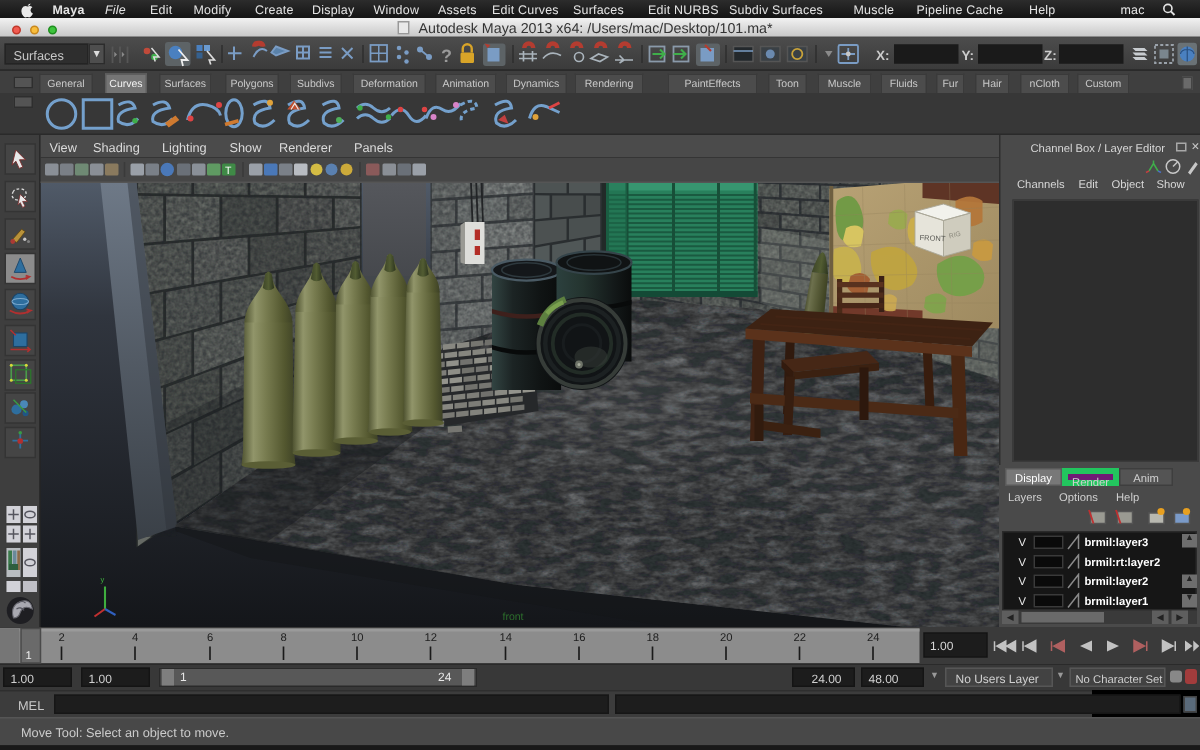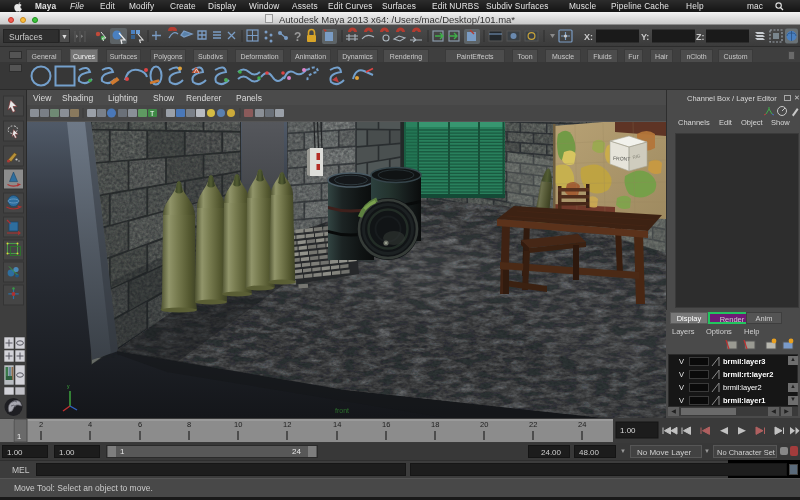--- a/index.html
+++ b/index.html
@@ -861,21 +861,21 @@
   </svg>
   <div class="abs" style="left:11px;top:28px;font-size:7.5px;color:#d8d8d8;">Channels</div>
   <div class="abs" style="left:52px;top:28px;font-size:7.5px;color:#d8d8d8;">Edit</div>
   <div class="abs" style="left:74px;top:28px;font-size:7.5px;color:#d8d8d8;">Object</div>
   <div class="abs" style="left:104px;top:28px;font-size:7.5px;color:#d8d8d8;">Show</div>
   <div class="abs" style="left:8px;top:43px;width:124px;height:175px;background:#2d2d2d;border:1px solid #3a3a3a;"></div>
 </div>
 
 <div class="abs" style="left:666px;top:310px;width:134px;height:108px;background:#4a4a4a;font-size:7.5px;color:#d0d0d0;">
   <span class="abs" style="left:4px;top:2px;width:38px;height:12px;background:#787878;border:1px solid #5a5a5a;text-align:center;color:#fff;padding-top:1px;">Display</span>
-  <span class="abs" style="left:42px;top:2px;width:48px;height:12px;background:#701a75;border:2px solid #22c55e;text-align:center;padding-top:1px;">Render</span>
+  <span class="abs" style="left:42px;top:2px;width:38px;height:12px;background:#701a75;border:4px solid #22c55e;text-align:center;padding-top:1px;">Render</span>
   <span class="abs" style="left:80px;top:2px;width:36px;height:12px;background:#545454;border:1px solid #3e3e3e;text-align:center;padding-top:1px;">Anim</span>
   <span class="abs" style="left:6px;top:17px;">Layers</span>
   <span class="abs" style="left:40px;top:17px;">Options</span>
   <span class="abs" style="left:78px;top:17px;">Help</span>
   <svg class="abs" style="left:58px;top:28px;" width="72" height="14" viewBox="0 0 72 14">
     <g>
       <rect x="3" y="3" width="10" height="8" fill="#9a9a92" stroke="#555"></rect>
         <path d="M2 2 l3 9" stroke="#c03030" stroke-width="1.2"></path>
       <rect x="21" y="3" width="10" height="8" fill="#9a9a92" stroke="#555"></rect>
         <path d="M20 2 l3 9" stroke="#c03030" stroke-width="1.2"></path>
@@ -901,21 +901,21 @@
           <path d="M1 10 L8 1 L8 10" fill="none" stroke="#8a8a8a"></path>
         </svg>
         <span class="abs" style="left:54px;top:2px;color:#fff;font-weight:bold;">brmil:rt:layer2</span>
       </div>
     <div class="abs" style="left:0;top:26px;width:118px;height:13px;">
         <span class="abs" style="left:10px;top:2px;color:#e8e8e8;">V</span>
         <span class="abs" style="left:20px;top:2px;width:20px;height:9px;background:#0a0a0a;border:1px solid #3a3a3a;"></span>
         <svg class="abs" style="left:42px;top:1px;" width="10" height="11">
           <path d="M1 10 L8 1 L8 10" fill="none" stroke="#8a8a8a"></path>
         </svg>
-        <span class="abs" style="left:54px;top:2px;color:#fff;font-weight:normal;">brmil:layer2</span>
+        <span class="abs" style="left:54px;top:2px;color:#fff;font-weight:bold;">brmil:layer2</span>
       </div>
     <div class="abs" style="left:0;top:39px;width:118px;height:13px;">
         <span class="abs" style="left:10px;top:2px;color:#e8e8e8;">V</span>
         <span class="abs" style="left:20px;top:2px;width:20px;height:9px;background:#0a0a0a;border:1px solid #3a3a3a;"></span>
         <svg class="abs" style="left:42px;top:1px;" width="10" height="11">
           <path d="M1 10 L8 1 L8 10" fill="none" stroke="#8a8a8a"></path>
         </svg>
         <span class="abs" style="left:54px;top:2px;color:#fff;font-weight:bold;">brmil:layer1</span>
       </div>
     <span class="abs" style="left:119px;top:1px;width:10px;height:9px;background:#6e6e6e;color:#222;font-size:6px;text-align:center;">▲</span>
@@ -983,21 +983,21 @@
   <span class="abs" style="left:2px;top:2px;width:46px;height:13px;background:#1c1c1c;border:1px solid #141414;padding:2px 0 0 4px;">1.00</span>
   <span class="abs" style="left:54px;top:2px;width:46px;height:13px;background:#1c1c1c;border:1px solid #141414;padding:2px 0 0 4px;">1.00</span>
   <span class="abs" style="left:106px;top:2px;width:212px;height:13px;background:#585858;border:1px solid #2a2a2a;"></span>
   <span class="abs" style="left:108px;top:3px;width:8px;height:11px;background:#7e7e7e;"></span>
   <span class="abs" style="left:308px;top:3px;width:8px;height:11px;background:#7e7e7e;"></span>
   <span class="abs" style="left:120px;top:4px;color:#e8e8e8;">1</span>
   <span class="abs" style="left:292px;top:4px;color:#e8e8e8;">24</span>
   <span class="abs" style="left:528px;top:2px;width:42px;height:13px;background:#1c1c1c;border:1px solid #141414;padding:2px 0 0 4px;text-align:center;">24.00</span>
   <span class="abs" style="left:574px;top:2px;width:42px;height:13px;background:#1c1c1c;border:1px solid #141414;padding:2px 0 0 4px;">48.00</span>
   <span class="abs" style="left:620px;top:5px;font-size:6px;color:#999;">▼</span>
-  <span class="abs" style="left:630px;top:2px;width:72px;height:13px;background:#424242;border:1px solid #565656;padding:2px 0 0 6px;">No Move Layer</span>
+  <span class="abs" style="left:630px;top:2px;width:72px;height:13px;background:#424242;border:1px solid #565656;padding:2px 0 0 6px;">No Users Layer</span>
   <span class="abs" style="left:704px;top:5px;font-size:6px;color:#999;">▼</span>
   <span class="abs" style="left:713px;top:2px;width:64px;height:13px;background:#424242;border:1px solid #565656;padding:2px 0 0 3px;font-size:7.5px;">No Character Set</span>
   <span class="abs" style="left:780px;top:4px;width:8px;height:8px;background:#888;border-radius:2px;"></span>
   <span class="abs" style="left:790px;top:3px;width:8px;height:10px;background:#a23c3c;border-radius:2px;"></span>
 </div>
 
 <div class="abs" style="left:0;top:460px;width:728px;height:18px;background:#3c3c3c;border-top:1px solid #2e2e2e;">
   <span class="abs" style="left:12px;top:4px;font-size:8.5px;color:#c8c8c8;">MEL</span>
   <span class="abs" style="left:36px;top:2px;width:370px;height:13px;background:#1d1d1d;border:1px solid #161616;"></span>
   <span class="abs" style="left:410px;top:2px;width:377px;height:13px;background:#1d1d1d;border:1px solid #161616;"></span>

